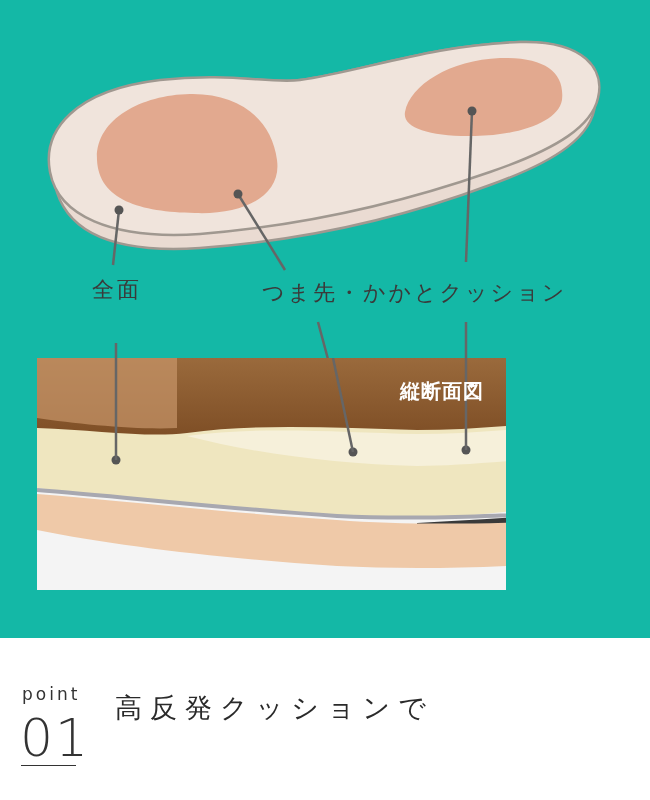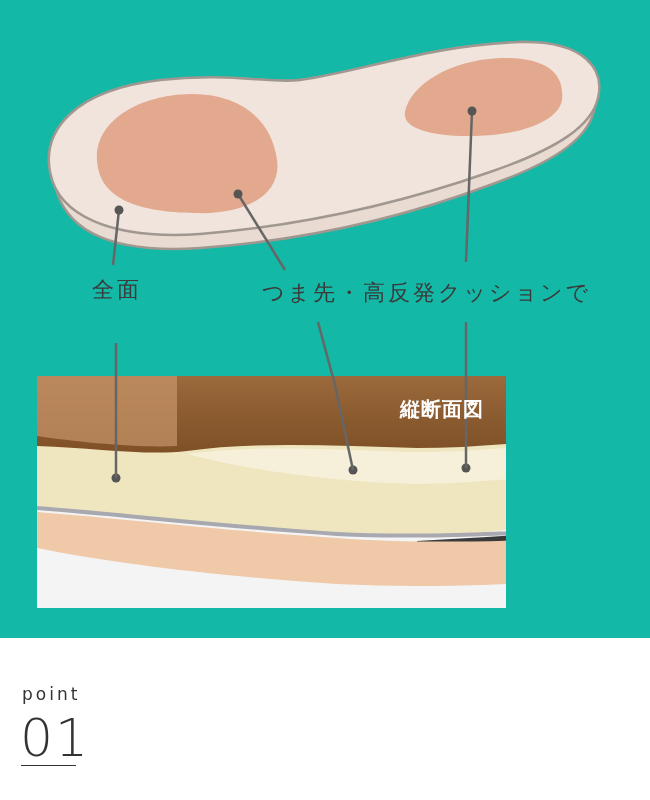--- a/index.html
+++ b/index.html
@@ -1,21 +1,21 @@
 <!DOCTYPE html>
 <html><head>
 <meta charset="utf-8">
 <style>
   html,body{margin:0;padding:0;}
   body{width:650px;height:800px;background:#ffffff;position:relative;overflow:hidden;
        font-family:"DejaVu Sans","Liberation Sans",sans-serif;color:#333;}
   .top{position:absolute;left:0;top:0;width:650px;height:638px;background:#14b8a6;padding-left:12px;}
   svg{position:absolute;left:0;top:0;}
   .label{position:absolute;color:#3a3a3a;font-size:22px;letter-spacing:3px;line-height:30px;white-space:nowrap;}
-  .photo{position:absolute;left:37px;top:376px;width:469px;height:232px;overflow:hidden;background:#f3f3f3;}
+  .photo{position:absolute;left:37px;top:358px;width:469px;height:232px;overflow:hidden;background:#f3f3f3;}
   .photo-caption{position:absolute;right:22px;top:20px;color:#fff;font-weight:bold;font-size:20px;letter-spacing:1px;}
   .point-label{position:absolute;left:22px;top:684px;font-size:17px;letter-spacing:3px;color:#333;}
   .point-num{position:absolute;left:20px;top:708px;font-size:52px;font-weight:300;color:#333;font-family:"DejaVu Sans",sans-serif;letter-spacing:2px;}
   .point-rule{position:absolute;left:21px;top:765px;width:55px;height:1px;background:#333;}
   .headline{position:absolute;left:115px;top:686px;font-size:27px;letter-spacing:8px;line-height:44px;color:#2a2a2a;}
 </style>
 </head>
 <body>
 
 <div class="top">
@@ -38,21 +38,21 @@
       <line x1="466" y1="322" x2="466" y2="452"></line>
     </g>
     <g fill="#555">
       <circle cx="119" cy="210" r="4.5"></circle>
       <circle cx="238" cy="194" r="4.5"></circle>
       <circle cx="472" cy="111" r="4.5"></circle>
     </g>
   </svg>
 
   <div class="label" style="left:92px;top:275px;">全面</div>
-  <div class="label" style="left:262px;top:278px;">つま先・高反発クッションで</div>
+  <div class="label" style="left:262px;top:278px;">つま先・かかとクッション</div>
 
   <div class="photo">
     <svg width="577" height="232">
       <defs>
         <linearGradient id="leather" x1="0" y1="0" x2="0" y2="1">
           <stop offset="0" stop-color="#9a6a3c"></stop>
           <stop offset="1" stop-color="#7a4a22"></stop>
         </linearGradient>
       </defs>
       <rect x="0" y="0" width="577" height="232" fill="#f4f4f4"></rect>
@@ -82,13 +82,14 @@
       </g>
     </svg>
     <div class="photo-caption">縦断面図</div>
   </div>
 </div>
 
 <div class="point-label">point</div>
 <div class="point-num">01</div>
 <div class="point-rule"></div>
 <div class="headline">
+  <div>高反発クッションで</div>
 </div>
 
 </body></html>

